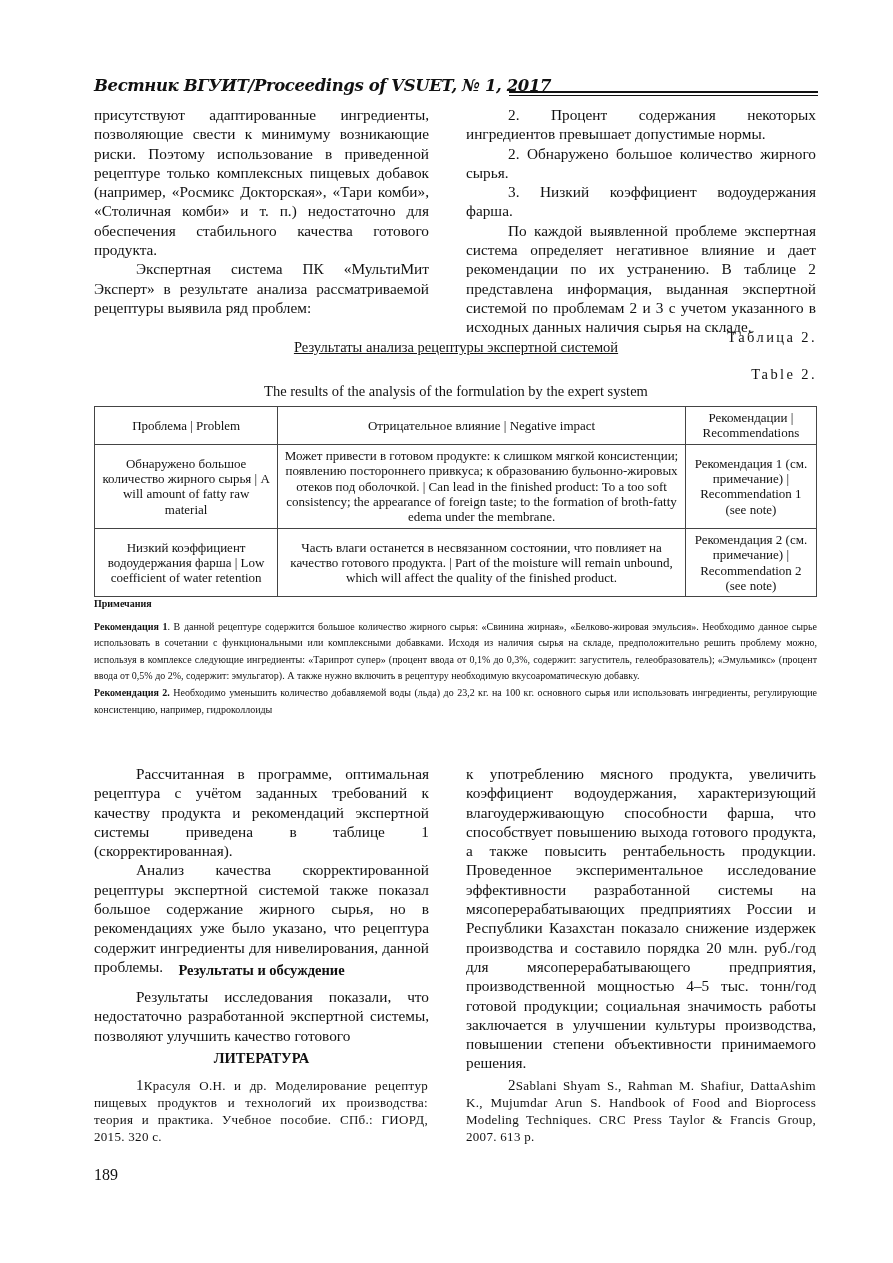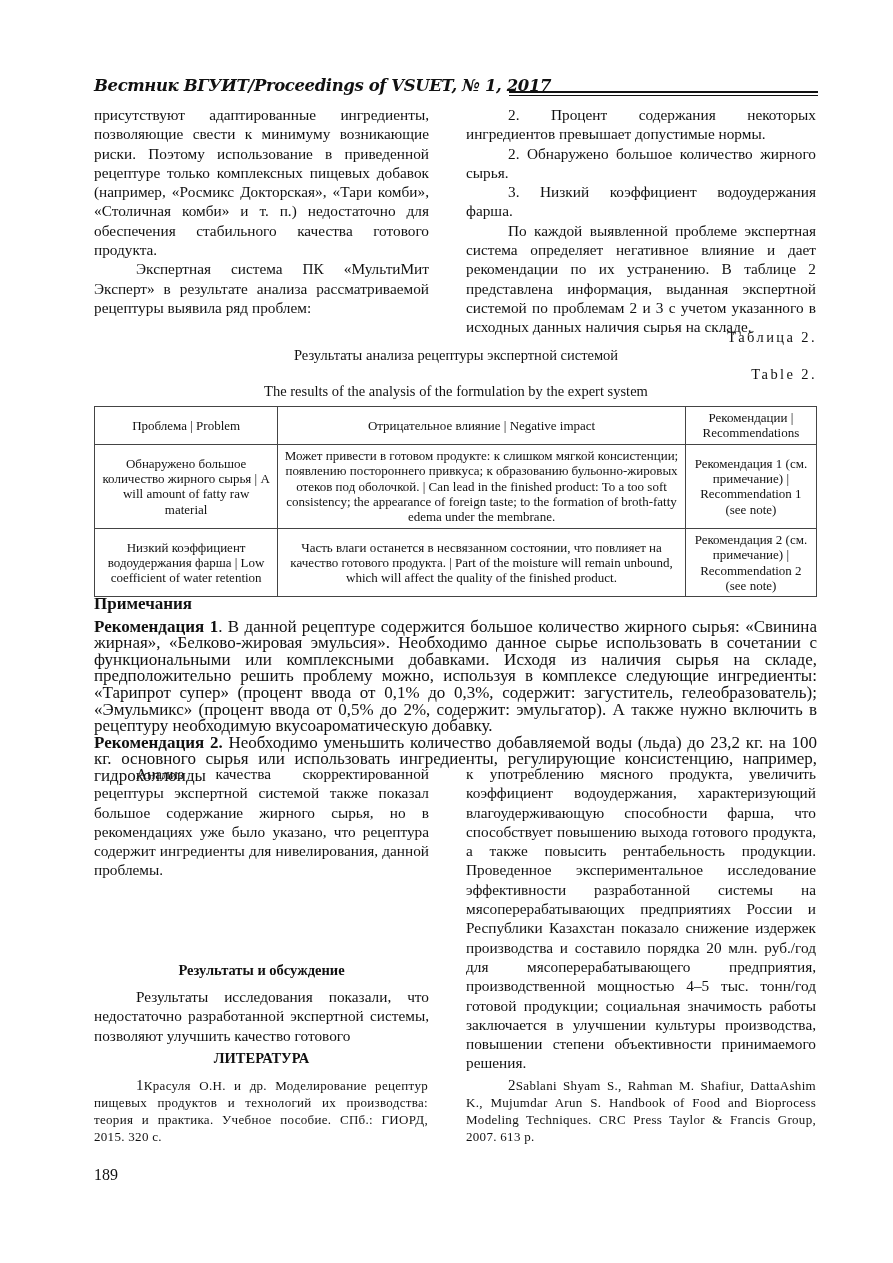--- a/index.html
+++ b/index.html
@@ -22,21 +22,21 @@
 
   .t-label { position: absolute; right: 76px; font-size: 14.5px; letter-spacing: 2.4px; }
   .t-title { position: absolute; left: 94px; width: 724px; text-align: center; font-size: 14.5px; }
 
   table.res { position: absolute; left: 94px; top: 406px; width: 723px; border-collapse: collapse;
               font-size: 13px; line-height: 15.4px; }
   table.res td { border: 1px solid #444; text-align: center; vertical-align: middle; padding: 3px 6px; }
   table.res tr.head td { height: 26px; }
   .w1 { width: 170px; } .w2 { width: 394px; } .w3 { width: 118px; }
 
-  .notes { position: absolute; left: 94px; width: 723px; font-size: 17px; line-height: 16.6px;
+  .notes { position: absolute; left: 94px; width: 723px; font-size: 10px; line-height: 16.6px;
            text-align: justify; }
   .notes p { margin: 0; }
   .notes b { font-weight: bold; }
   .notes-head { font-weight: bold; }
 
   .sec-head { position: absolute; left: 94px; width: 335px; text-align: center; font-weight: bold;
               font-size: 14.5px; }
   .refs { position: absolute; font-size: 13px; line-height: 17px; text-align: justify; letter-spacing: 0.3px; }
   .refs p { margin: 0; }
   .ref-num { font-size: 15px; }
@@ -58,21 +58,21 @@
   </div>
 
   <div class="col col-r" style="top:105px;">
     <p class="indent">2. Процент содержания некоторых ингредиентов превышает допустимые нормы.</p>
     <p class="indent">2. Обнаружено большое количество жирного сырья.</p>
     <p class="indent">3. Низкий коэффициент водоудержания фарша.</p>
     <p class="indent">По каждой выявленной проблеме экспертная система определяет негативное влияние и дает рекомендации по их устранению. В таблице 2 представлена информация, выданная экспертной системой по проблемам 2 и 3 с учетом указанного в исходных данных наличия сырья на складе.</p>
   </div>
 
   <div class="t-label" style="top:329px;">Таблица 2.</div>
-  <div class="t-title" style="top:347px;">Результаты анализа рецептуры экспертной системой</div>
+  <div class="t-title" style="top:339px;text-decoration:underline;">Результаты анализа рецептуры экспертной системой</div>
   <div class="t-label" style="top:366px;">Table 2.</div>
   <div class="t-title" style="top:383px;">The results of the analysis of the formulation by the expert system</div>
 
   <table class="res">
     <tbody>
         <tr class="head">
       <td class="w1">Проблема | Problem</td>
       <td class="w2">Отрицательное  влияние | Negative impact</td>
       <td class="w3">Рекомендации | Recommendations</td>
     </tr>
@@ -89,20 +89,21 @@
   </tbody>
     </table>
 
   <div class="notes" style="top:596px;">
     <p class="notes-head" style="margin-bottom:6px;">Примечания</p>
     <p><b>Рекомендация 1</b><span>. В данной рецептуре содержится большое количество жирного сырья: «Свинина жирная», «Белково-жировая эмульсия». Необходимо данное сырье использовать в сочетании с функциональными или комплексными добавками. Исходя из наличия сырья на складе, предположительно решить проблему можно, используя в комплексе следующие ингредиенты: «Тарипрот супер» (процент ввода от 0,1% до 0,3%, содержит: загуститель, гелеобразователь); «Эмульмикс» (процент ввода от 0,5% до 2%, содержит: эмульгатор). А также нужно включить в рецептуру необходимую вкусоароматическую добавку.</span></p>
     <p><b>Рекомендация 2.</b><span> Необходимо уменьшить количество добавляемой воды (льда) до 23,2 кг. на 100 кг. основного сырья или использовать ингредиенты, регулирующие консистенцию, например, гидроколлоиды</span></p>
   </div>
 
   <div class="col col-l" style="top:764px;">
+    <p class="indent">Рассчитанная в программе, оптимальная рецептура с учётом заданных требований к качеству продукта и рекомендаций экспертной системы приведена в таблице 1 (скорректированная).</p>
     <p class="indent">Анализ качества скорректированной рецептуры экспертной системой также показал большое содержание жирного сырья, но в рекомендациях уже было указано, что рецептура содержит ингредиенты для нивелирования, данной проблемы.</p>
   </div>
   <div class="sec-head" style="top:962px;">Результаты и обсуждение</div>
   <div class="col col-l" style="top:987px;">
     <p class="indent">Результаты исследования показали, что недостаточно разработанной экспертной системы, позволяют улучшить качество готового</p>
   </div>
 
   <div class="col col-r" style="top:764px;">
     <p>к употреблению мясного продукта, увеличить коэффициент водоудержания, характеризующий влагоудерживающую способности фарша, что способствует повышению выхода готового продукта, а также повысить рентабельность продукции. Проведенное экспериментальное исследование эффективности разработанной системы на мясоперерабатывающих предприятиях России и Республики Казахстан показало снижение издержек производства и составило порядка 20 млн. руб./год для мясоперерабатывающего предприятия, производственной мощностью 4–5 тыс. тонн/год готовой продукции; социальная значимость работы заключается в улучшении культуры производства, повышении степени объективности принимаемого решения.</p>
   </div>

